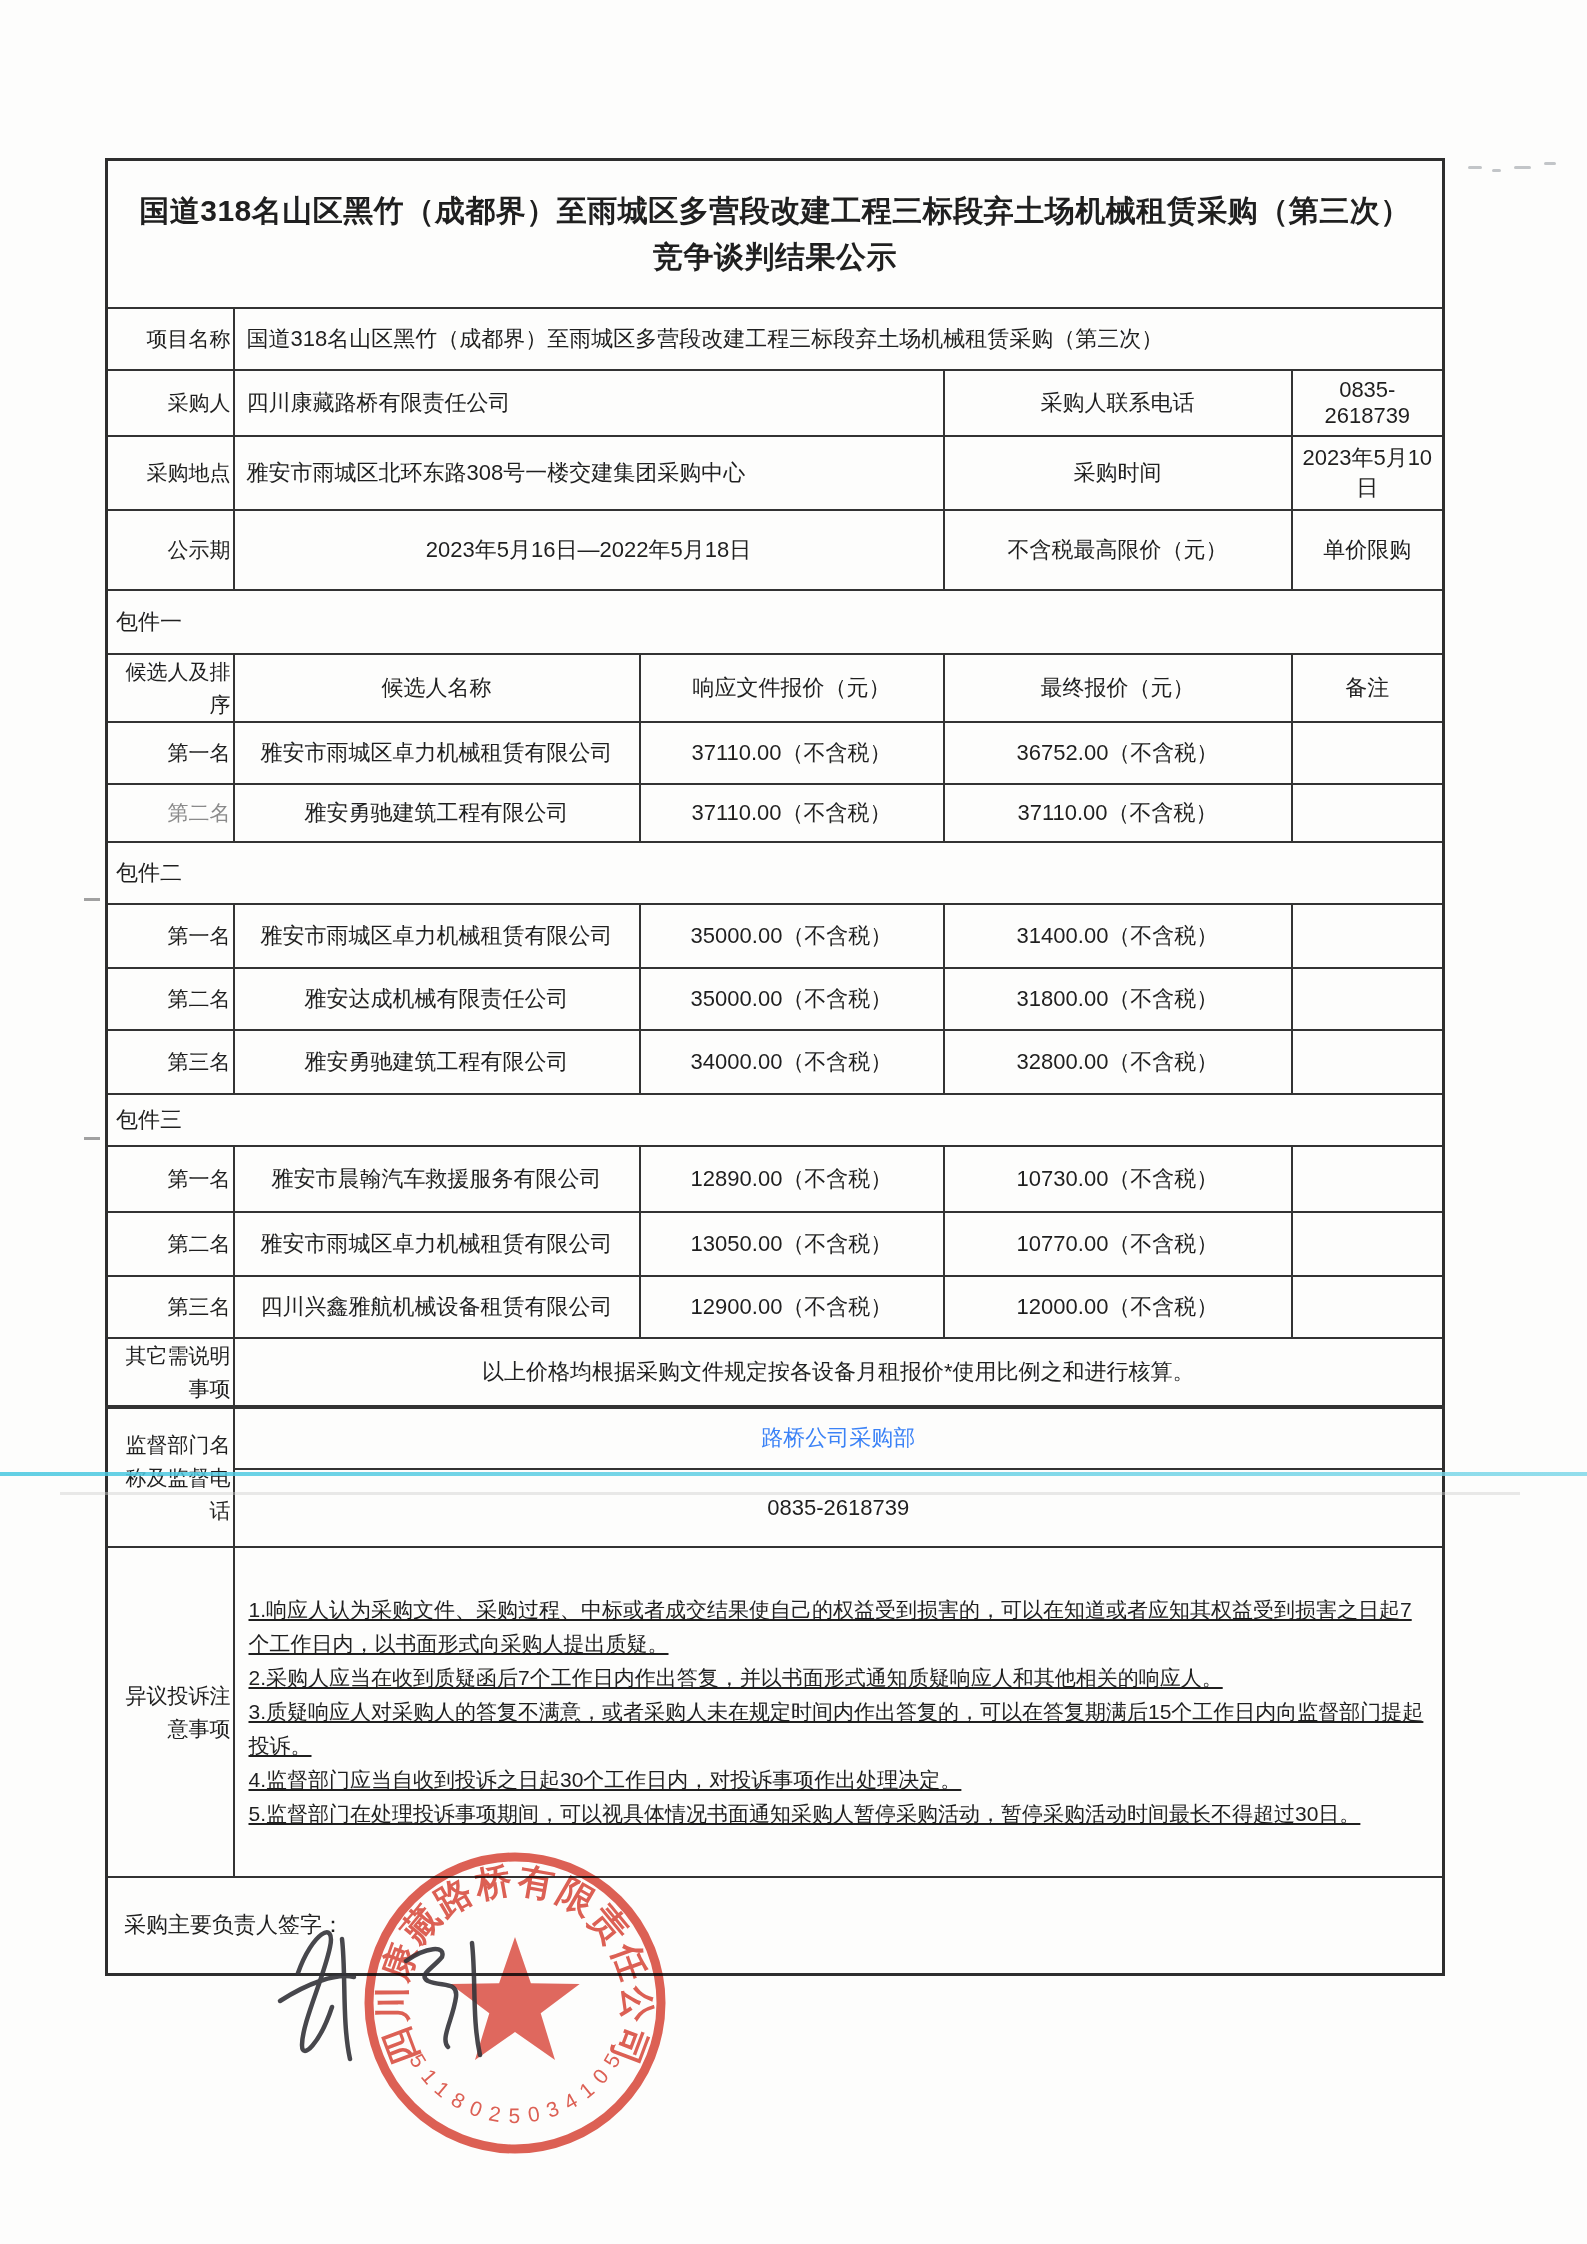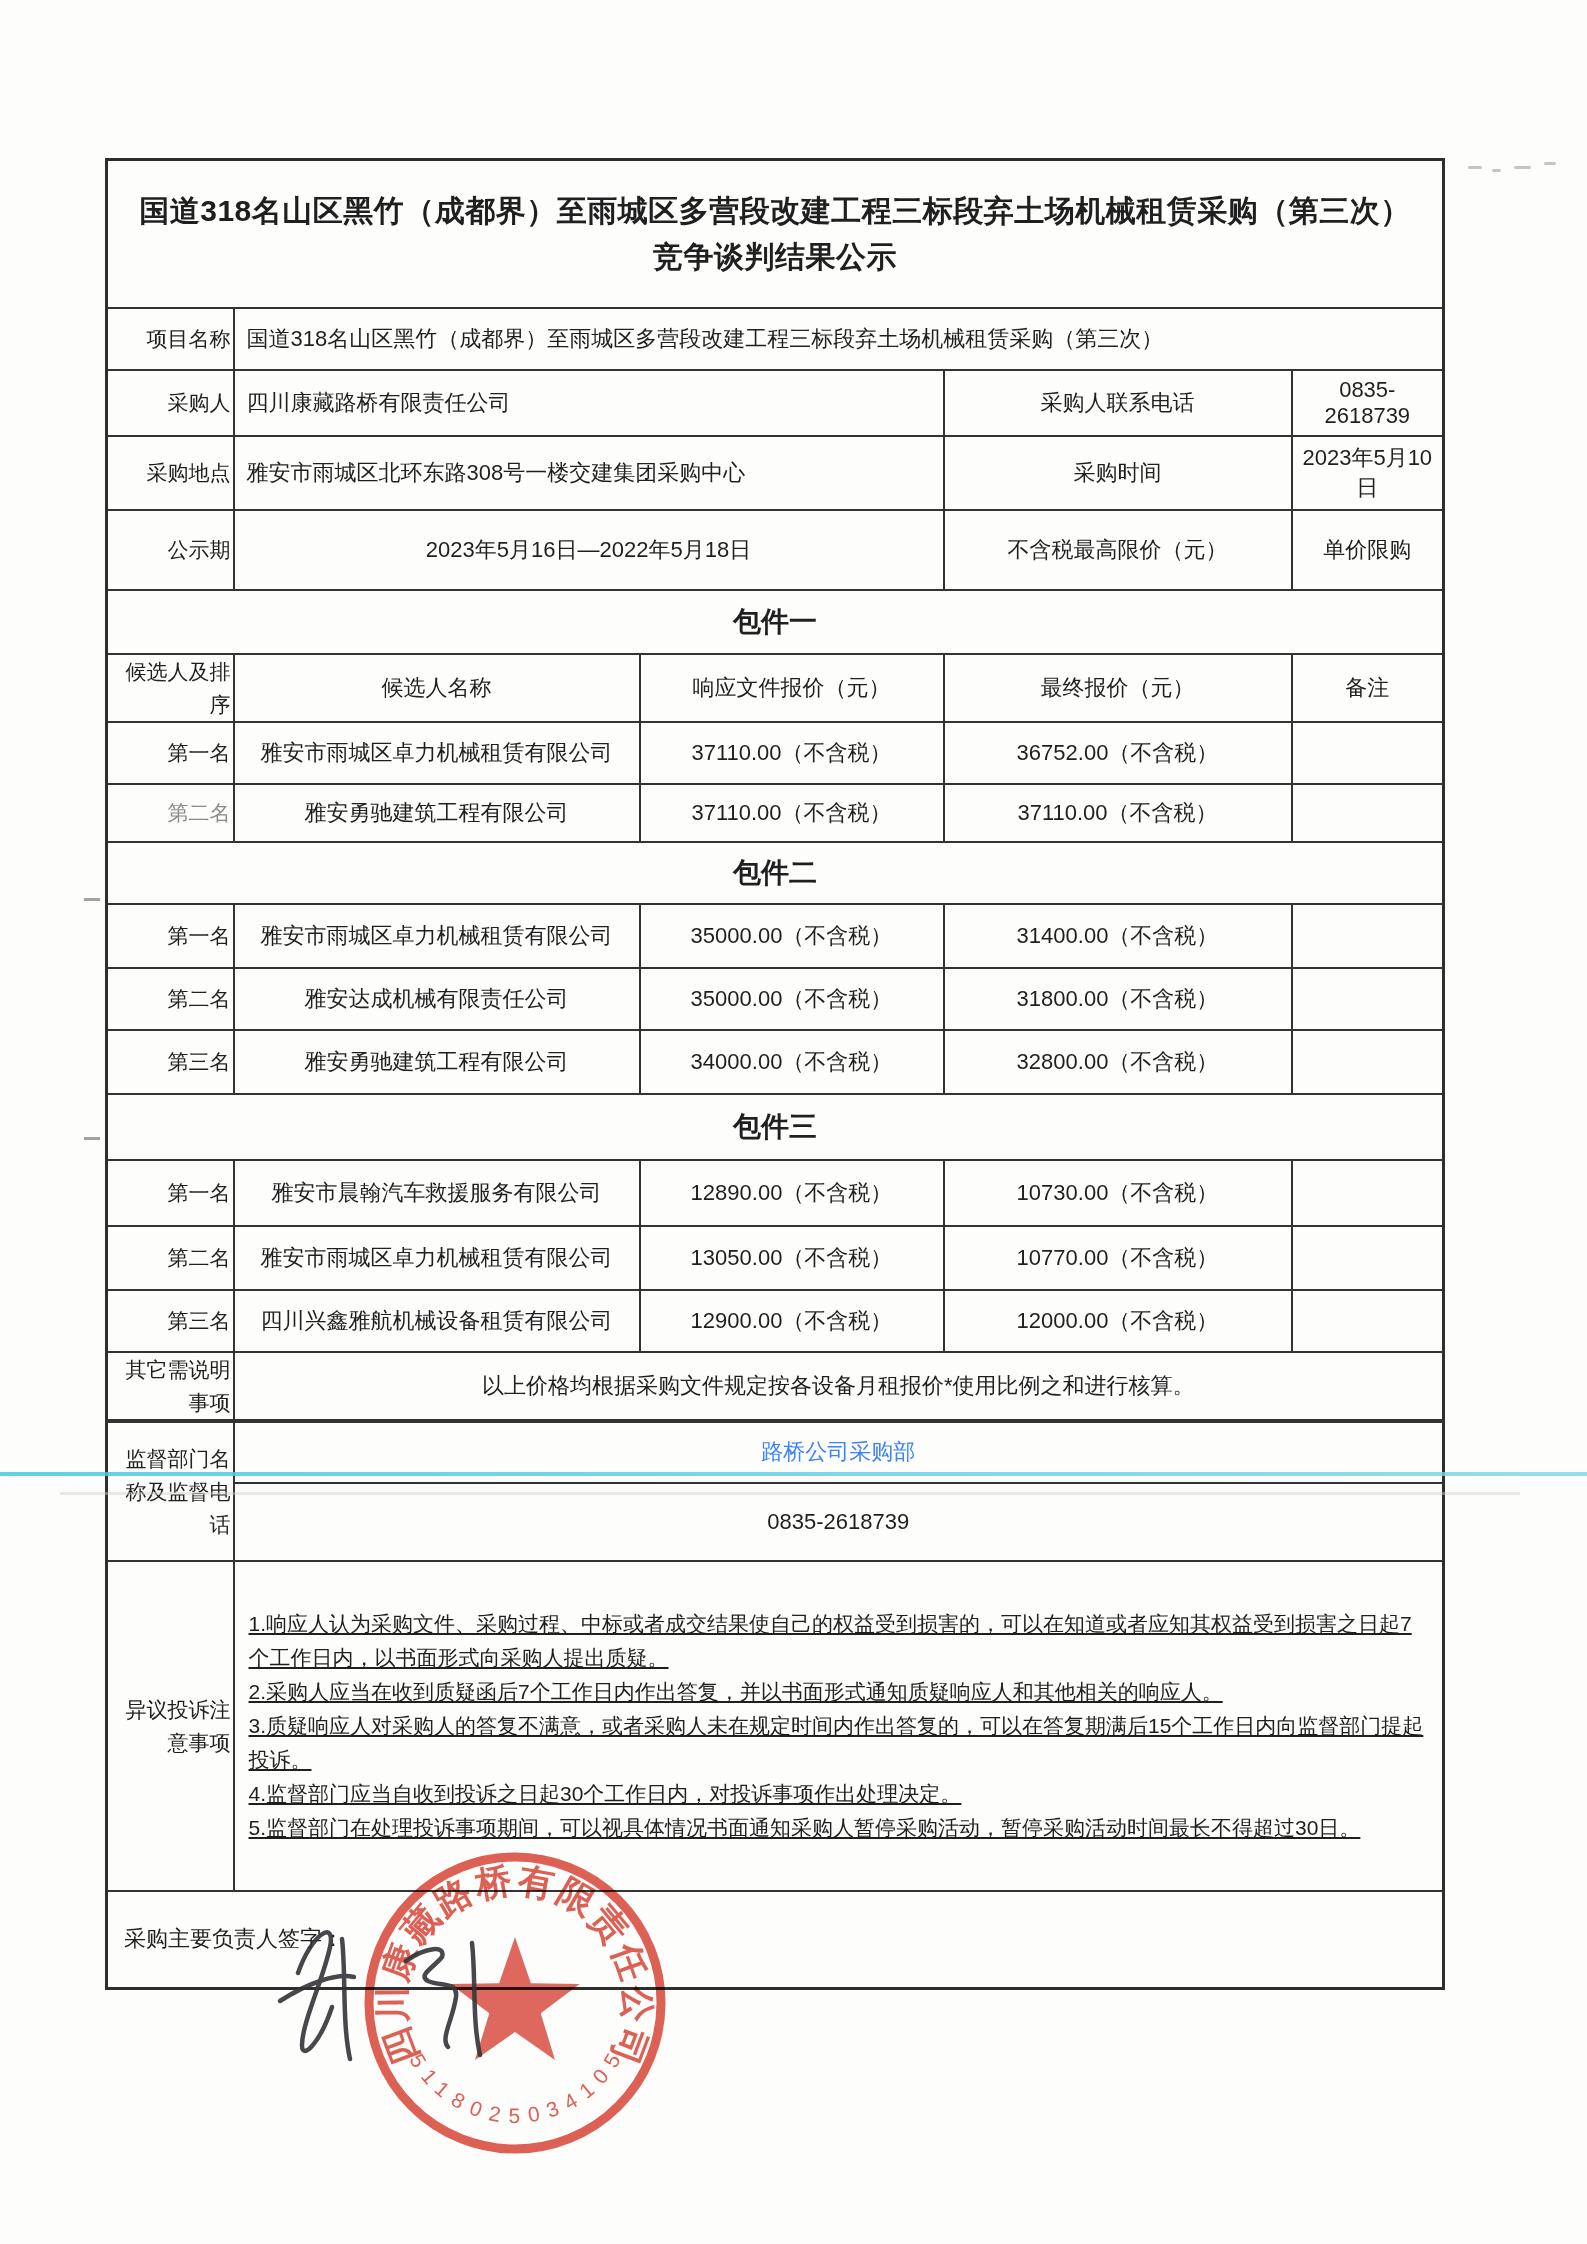--- a/index.html
+++ b/index.html
@@ -8,21 +8,21 @@
   table.doc{position:absolute;left:105px;top:150px;width:1337px;border-collapse:collapse;
             table-layout:fixed;border:3px solid #2e2e2e;margin-top:8px;}
   td{border:2px solid #333;font-size:22px;color:#1f1f1f;vertical-align:middle;
      overflow:hidden;padding:0 8px;}
   td.lab{text-align:right;font-size:21px;padding:0 2px;line-height:33px;}
   td.left{text-align:left;padding-left:12px;}
   td.center{text-align:center;}
   td.title-cell{text-align:center;font-weight:bold;font-size:30px;line-height:46px;
                 letter-spacing:.5px;padding:0 4px;}
   td.title-cell .tline{white-space:nowrap;}
-  td.band{text-align:center;font-size:28px;font-weight:bold;}
+  td.band{font-size:22px;}
   td.faded{color:#8a8a8a;}
   td.obj{font-size:21px;line-height:34px;text-align:left;padding:10px 14px;vertical-align:middle;text-decoration:underline;}
   td.sign{font-size:22px;text-align:left;padding-left:16px;}
   .scan-line{position:absolute;left:0;top:1472px;width:1587px;height:4px;
              background:linear-gradient(90deg,rgba(72,200,224,.85),rgba(120,214,232,.8));
              z-index:6;pointer-events:none;}
   .scan-smear{position:absolute;left:60px;top:1492px;width:1460px;height:3px;
               background:#cfcfcf;opacity:.45;z-index:5;pointer-events:none;}
   .speck{position:absolute;height:3px;background:#b3b6ba;opacity:.8;border-radius:2px;}
   .tick{position:absolute;width:16px;height:3px;background:#555;opacity:.55;}
@@ -124,21 +124,21 @@
       <td class="center"></td>
     </tr>
     <tr style="height:64px">
       <td class="lab">第三名</td>
       <td class="center">雅安勇驰建筑工程有限公司</td>
       <td class="center">34000.00（不含税）</td>
       <td class="center">32800.00（不含税）</td>
       <td class="center"></td>
     </tr>
 
-    <tr style="height:66px">
+    <tr style="height:52px">
       <td colspan="5" class="band">包件三</td>
     </tr>
     <tr style="height:66px">
       <td class="lab">第一名</td>
       <td class="center">雅安市晨翰汽车救援服务有限公司</td>
       <td class="center">12890.00（不含税）</td>
       <td class="center">10730.00（不含税）</td>
       <td class="center"></td>
     </tr>
     <tr style="height:64px">

